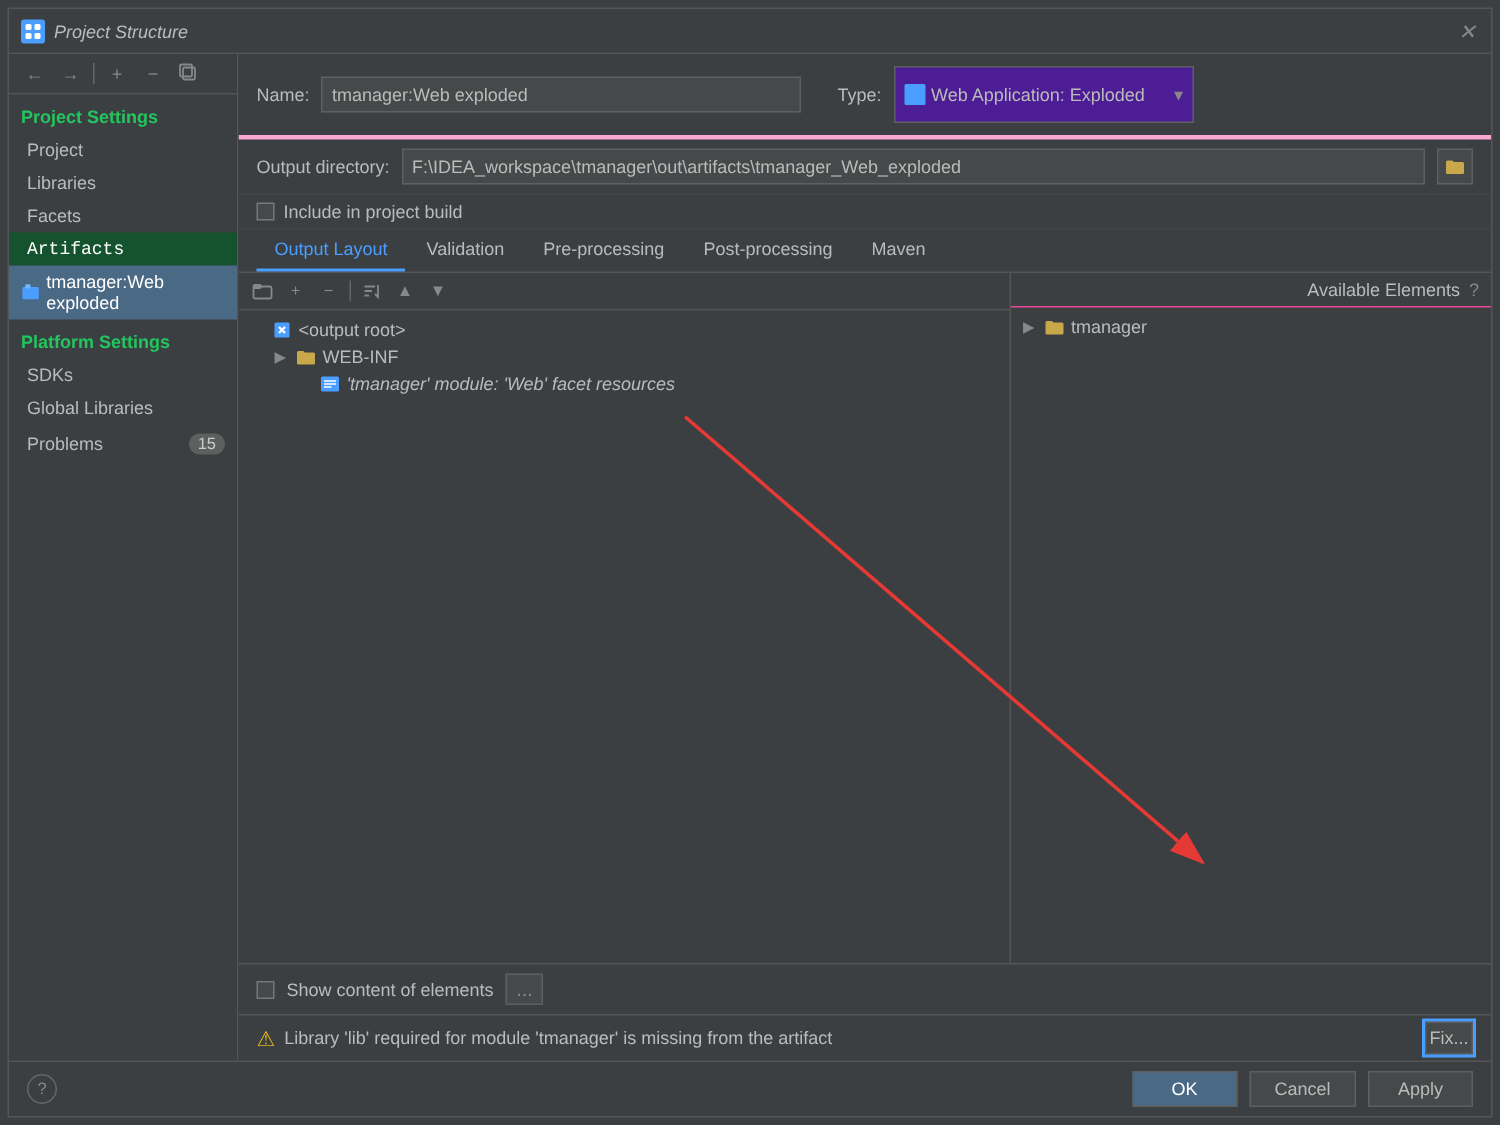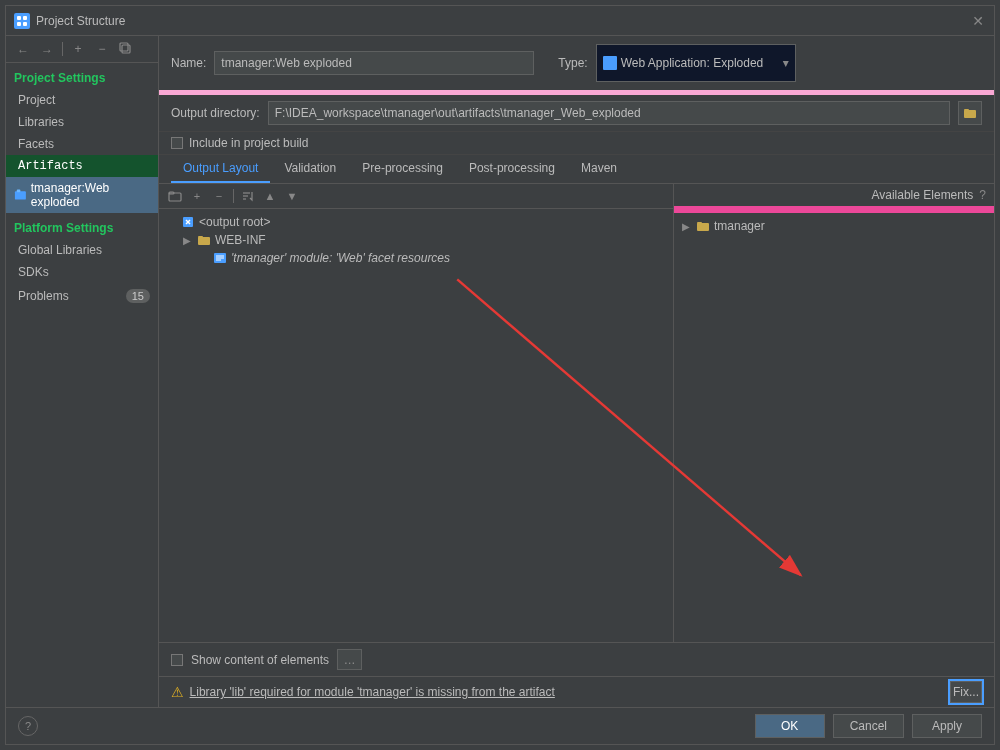--- a/index.html
+++ b/index.html
@@ -24,20 +24,21 @@
       color: #bbbbbb;
     }
     .title-bar {
       background: #3c3f41;
       height: 30px;
       display: flex;
       align-items: center;
       padding: 0 8px;
       border-bottom: 1px solid #555;
       justify-content: space-between;
+      font-style: italic;
     }
     .title-bar-left {
       display: flex;
       align-items: center;
       gap: 6px;
     }
     .title-icon {
       width: 16px;
       height: 16px;
       background: #4a9eff;
@@ -145,36 +146,36 @@
       display: flex;
       flex-direction: column;
       background: #3c3f41;
       overflow: hidden;
     }
     .name-row {
       display: flex;
       align-items: center;
       padding: 8px 12px;
       gap: 8px;
-      border-bottom: 5px solid #f9a8d4;
+      border-bottom: 3px solid #f9a8d4;
     }
     .name-label { color: #bbbbbb; }
     .name-input {
       flex: 1;
       max-width: 320px;
       background: #45494a;
       border: 1px solid #5e6060;
       color: #bbbbbb;
       padding: 2px 6px;
       height: 24px;
       font-size: 12px;
     }
     .type-label { color: #bbbbbb; margin-left: 16px; }
     .type-select {
-      background: #0f172a;
+      background: #4c1d95;
       border: 1px solid #5e6060;
       color: #bbbbbb;
       padding: 18px 6px;
       height: 24px;
       font-size: 12px;
       display: flex;
       align-items: center;
       gap: 4px;
       min-width: 200px;
     }
@@ -302,21 +303,21 @@
       width: 320px;
       display: flex;
       flex-direction: column;
       overflow: hidden;
     }
     .available-header {
       display: flex;
       align-items: center;
       justify-content: flex-end;
       padding: 4px 8px;
-      border-bottom: 7px solid #ec4899;
+      border-bottom: 1px solid #ec4899;
       color: #bbbbbb;
       gap: 6px;
     }
     .right-tree-content {
       flex: 1;
       overflow-y: auto;
       padding: 4px 0;
     }
     .bottom-bar {
       border-top: 1px solid #555;
@@ -335,21 +336,21 @@
     }
     .warning-left {
       display: flex;
       align-items: center;
       gap: 6px;
     }
     .warning-icon {
       color: #e6b422;
       font-size: 14px;
     }
-    .warning-text { color: #bbbbbb; font-size: 12px; text-decoration: underline; }
+    .warning-text { color: #bbbbbb; font-size: 12px; }
     .fix-btn {
       background: #45494a;
       border: 1px solid #5e6060;
       color: #bbbbbb;
       padding: 3px 2px;
       cursor: pointer;
       font-size: 12px;
       outline: 2px solid #4a9eff;
     }
     .dialog-footer {
@@ -453,24 +454,24 @@
       <div class="artifact-item">
         <svg class="sidebar-artifact-icon" viewBox="0 0 14 14">
           <rect x="1" y="3" width="12" height="9" fill="#4a9eff" rx="1"></rect>
           <rect x="3" y="1" width="4" height="3" fill="#6db8ff" rx="1"></rect>
         </svg>
         <span>tmanager:Web exploded</span>
       </div>
 
       <div class="sidebar-section-header">Platform Settings</div>
       <div class="sidebar-item">
+        <span>SDKs</span>
+      </div>
+      <div class="sidebar-item">
         <span>Global Libraries</span>
-      </div>
-      <div class="sidebar-item">
-        <span>SDKs</span>
       </div>
 
       <div class="problems-row">
         <span>Problems</span>
         <span class="badge">15</span>
       </div>
     </div>
 
     <div class="main-panel">
 

